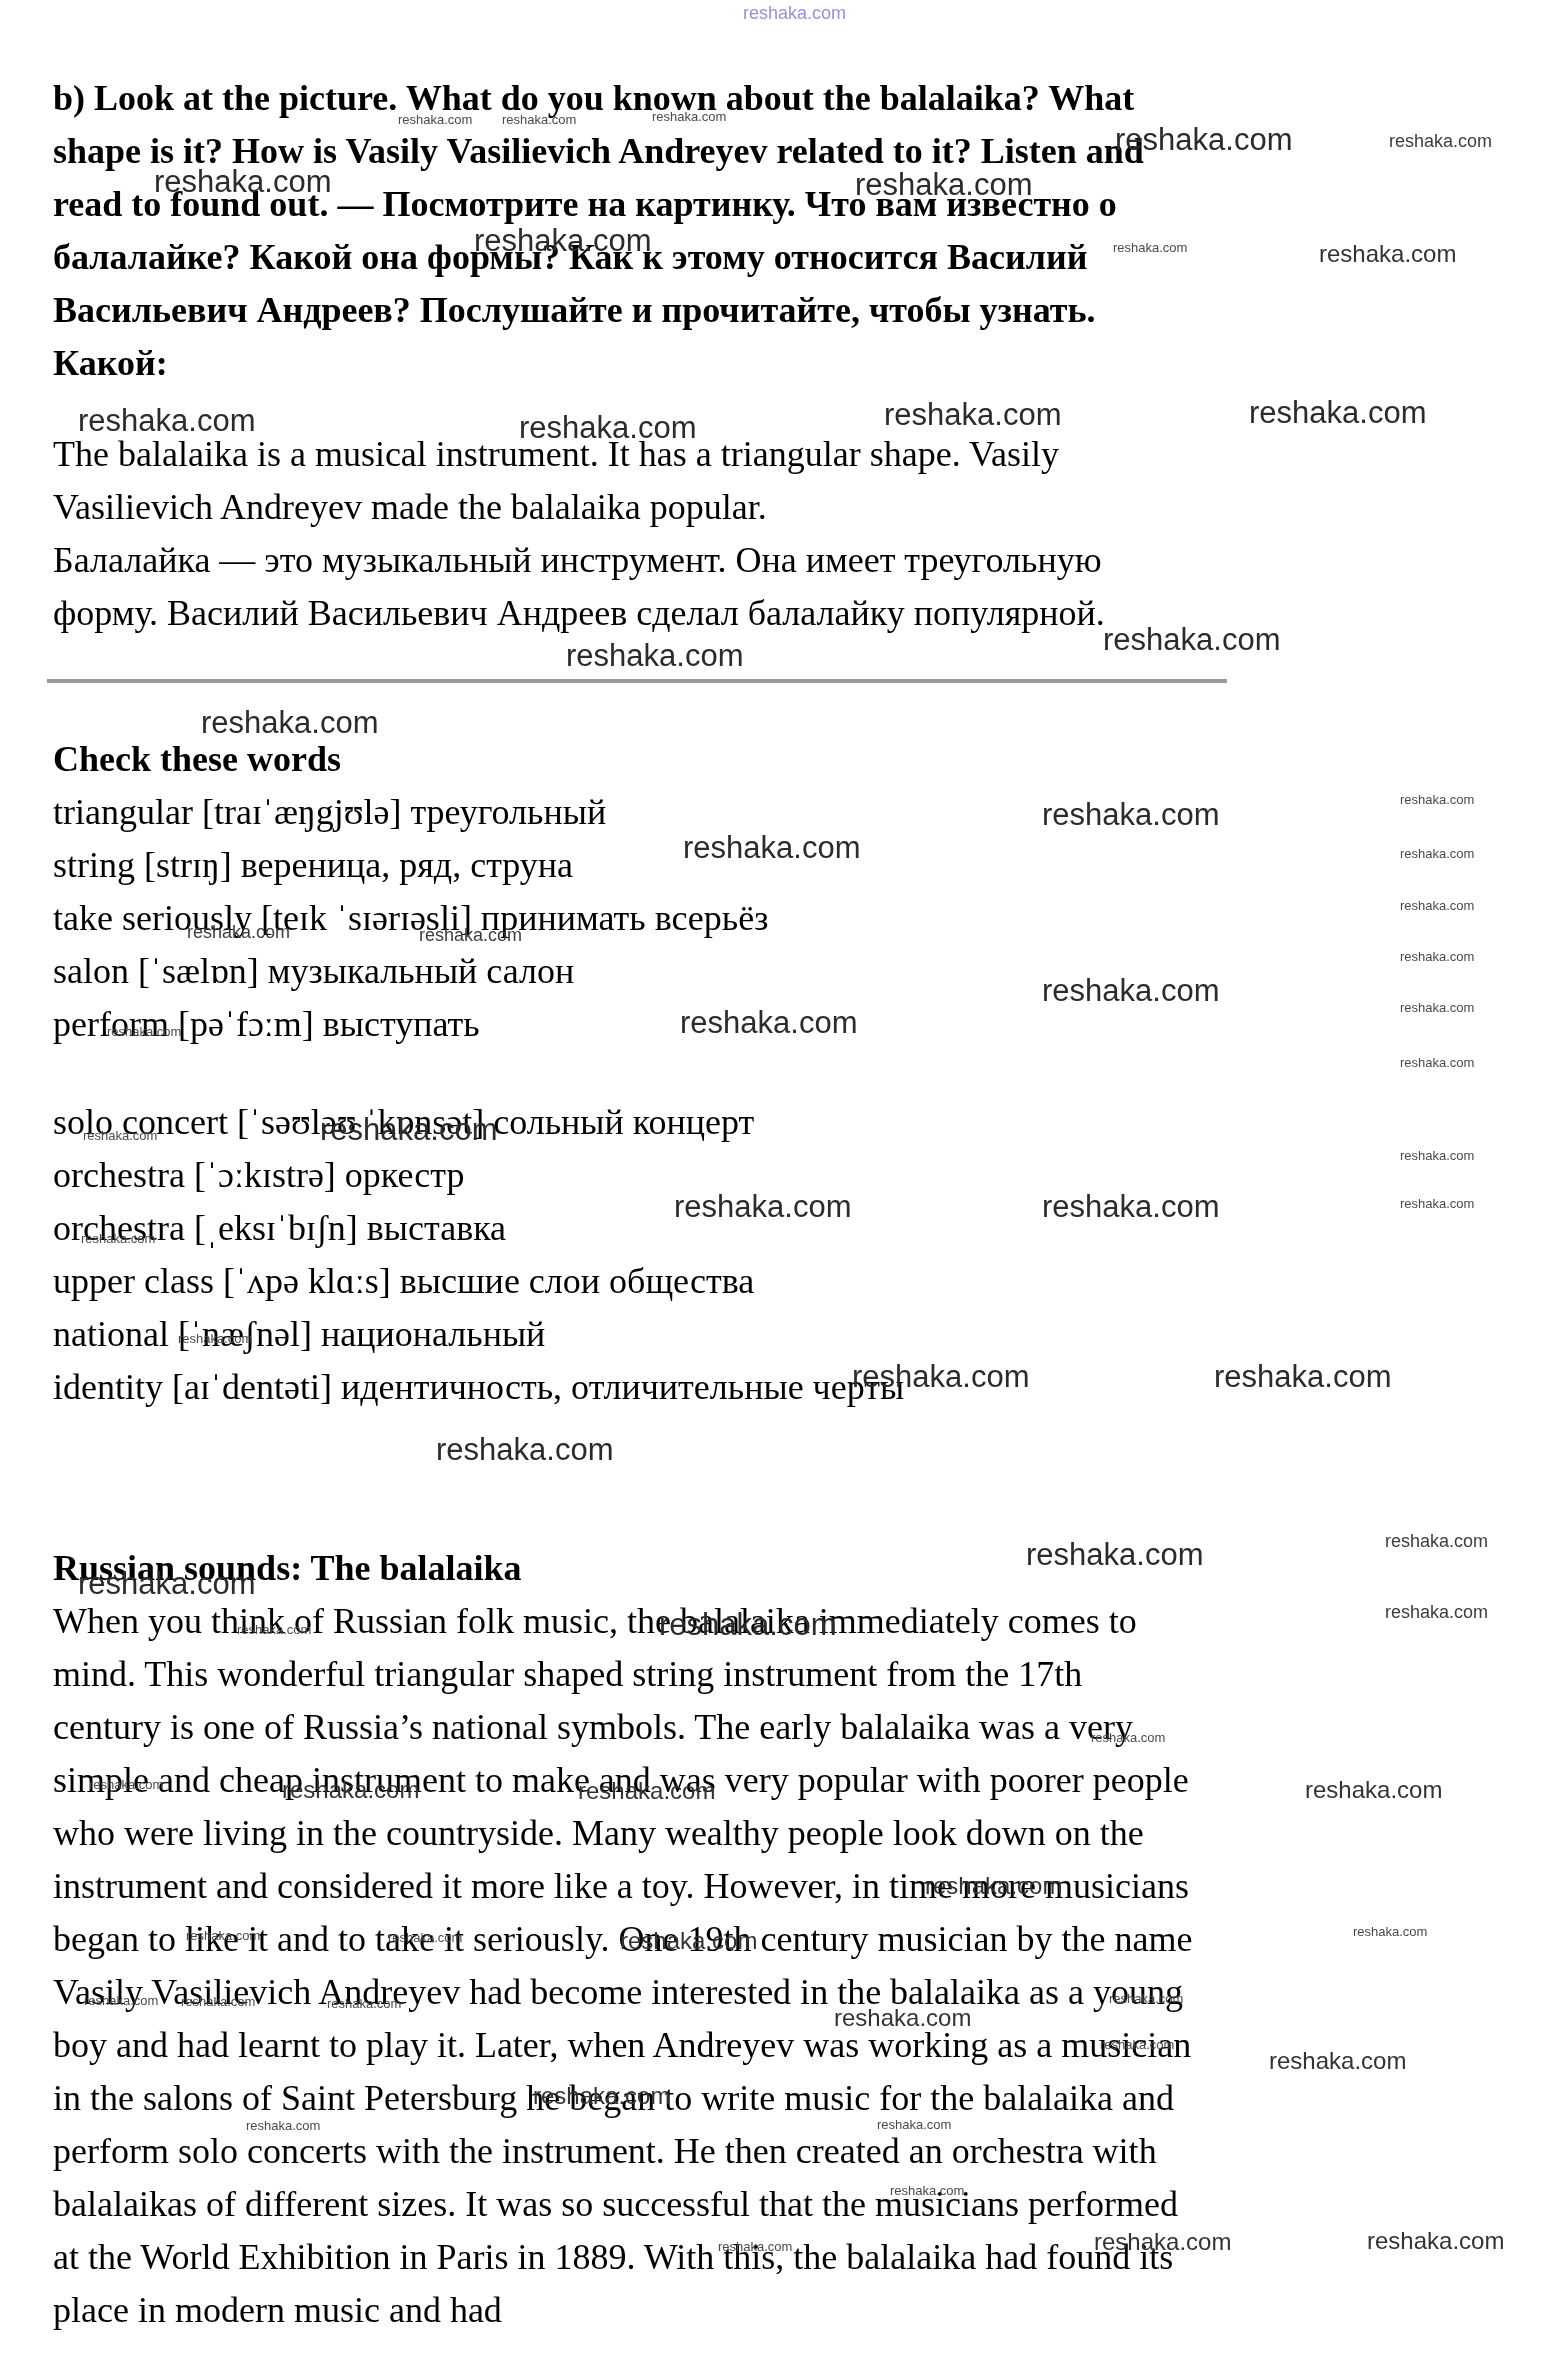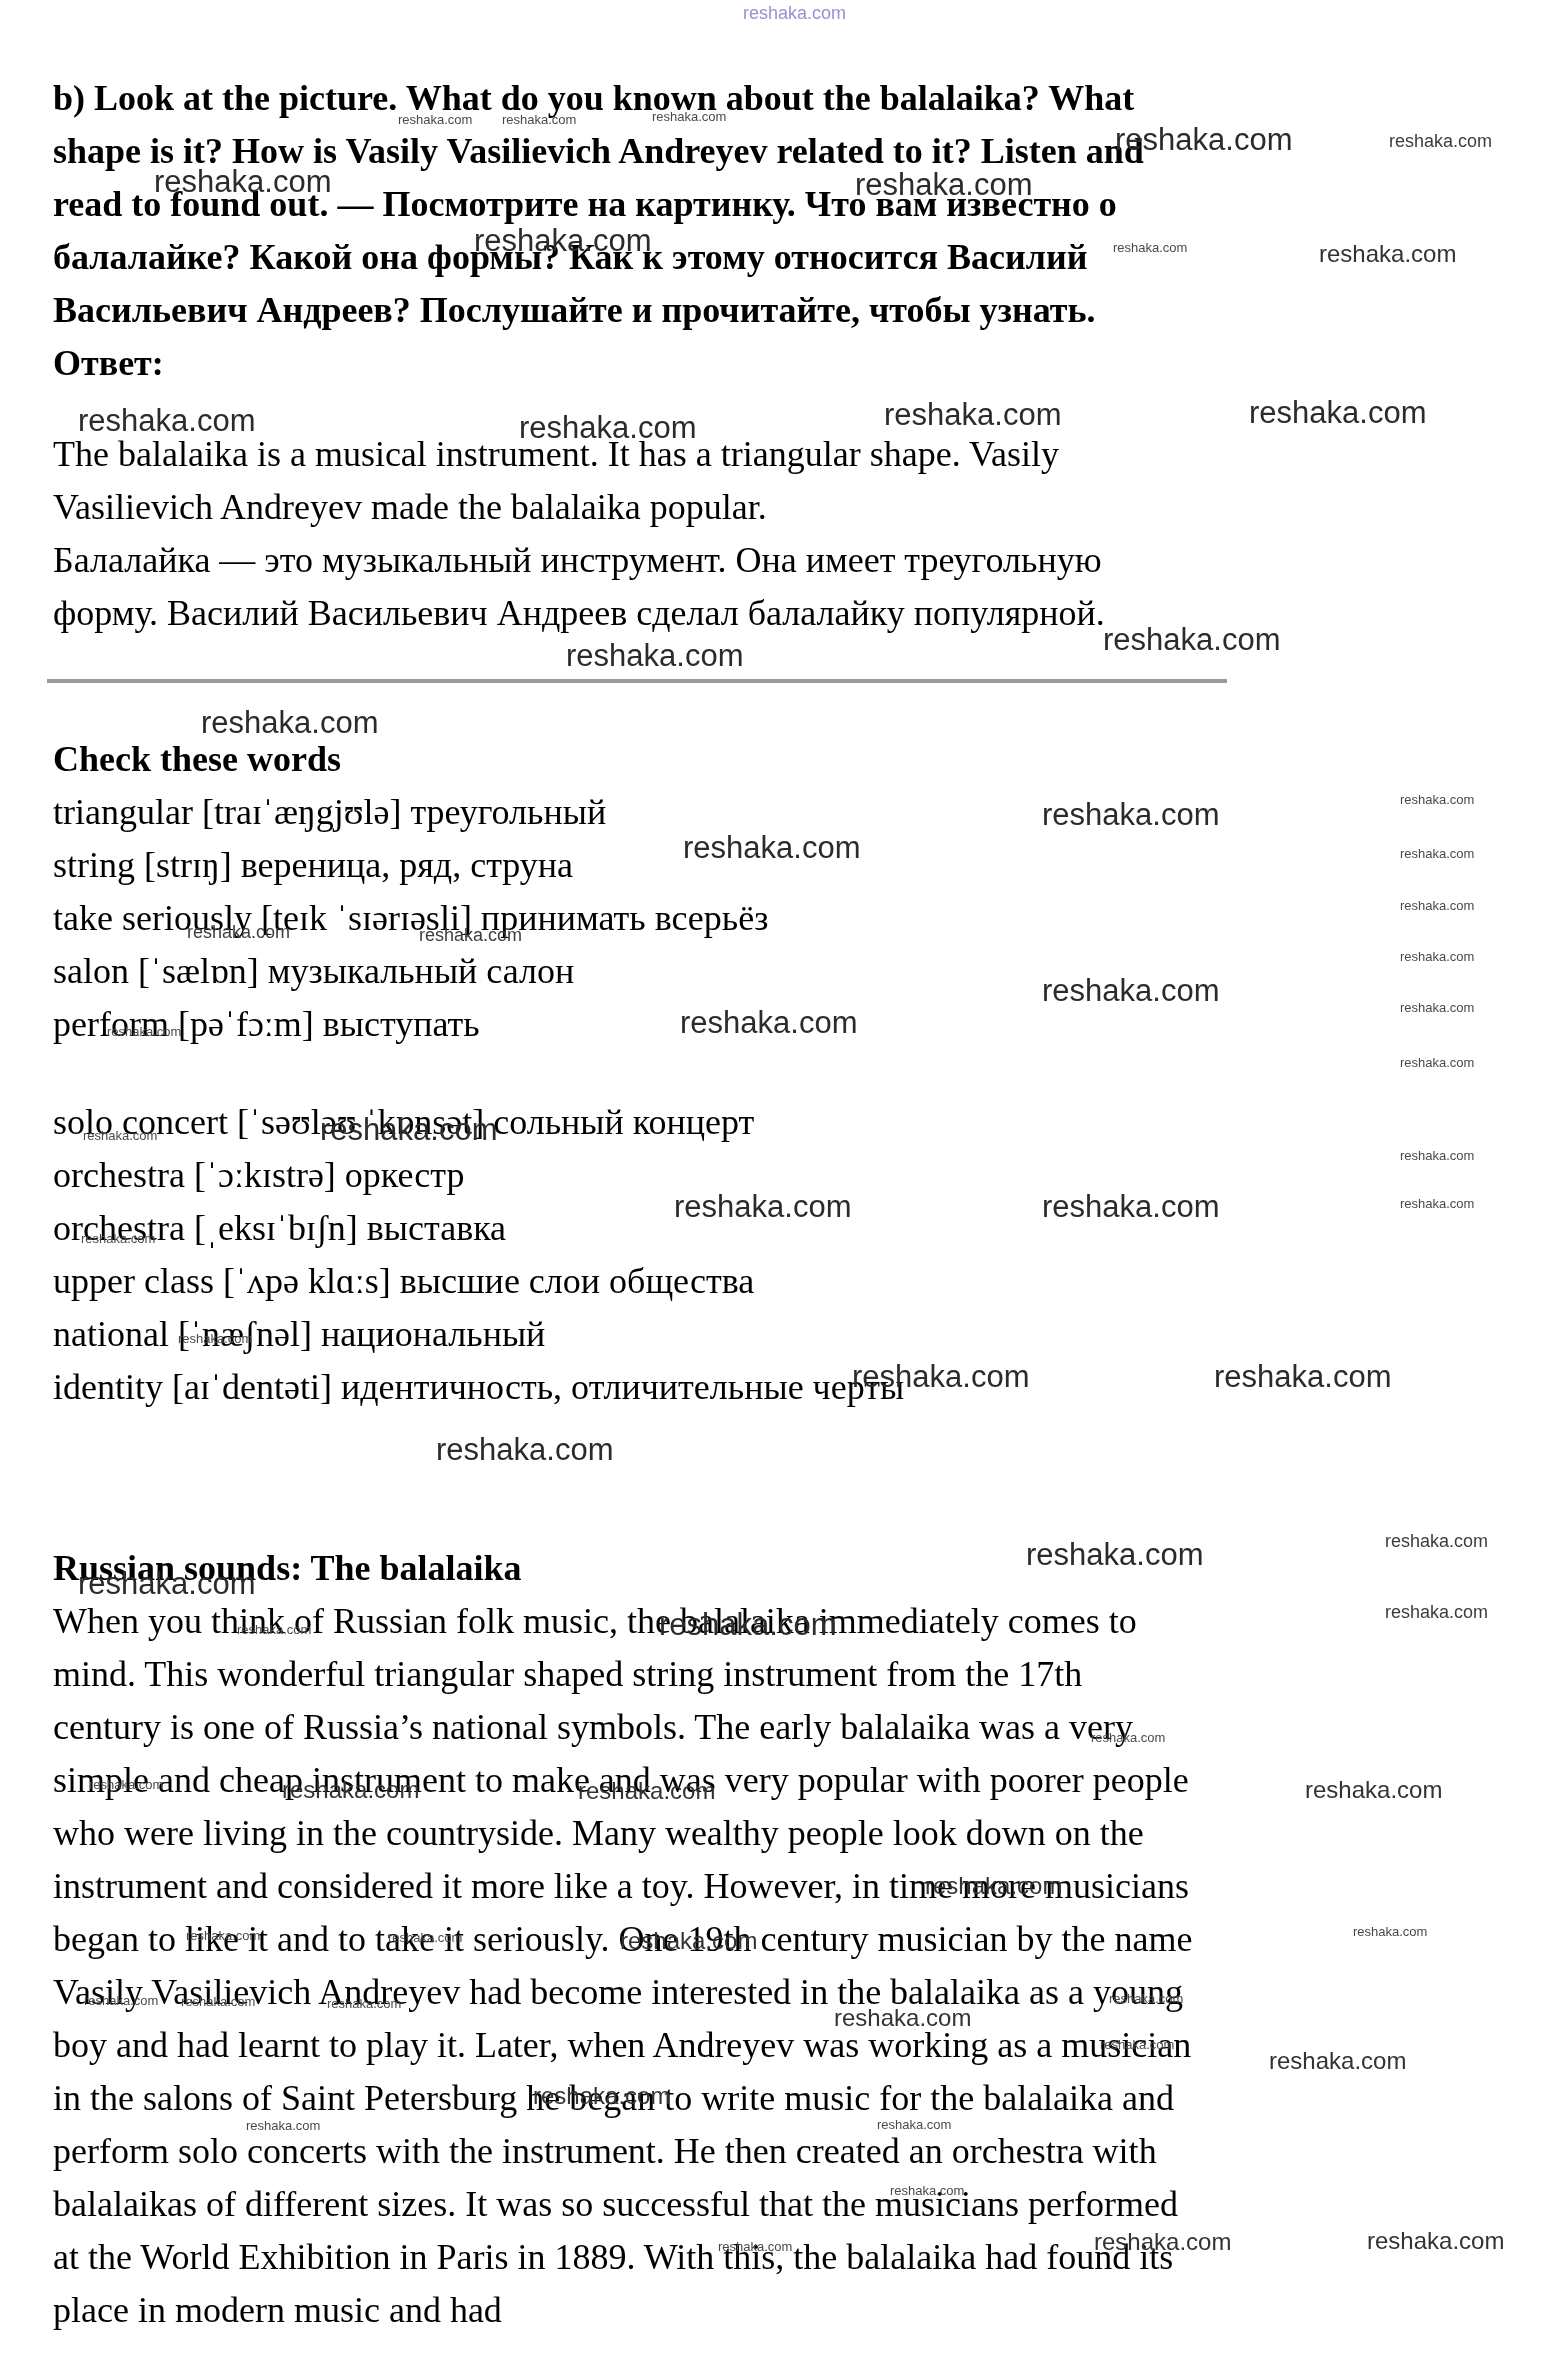--- a/index.html
+++ b/index.html
@@ -65,21 +65,21 @@
   .wm.s3 { font-size: 24px; color: #333333; }
   .wm.s4 { font-size: 31px; color: #2b2b2b; }
 </style>
 </head>
 <body>
 
 <div class="page doc-text">
 
   <p class="q-block">
     <span>b) Look at the picture. What do you known about the balalaika? What shape is it? How is Vasily Vasilievich Andreyev related to it? Listen and read to found out. — Посмотрите на картинку. Что вам известно о балалайке? Какой она формы? Как к этому относится Василий Васильевич Андреев? Послушайте и прочитайте, чтобы узнать.</span><br>
-    <span>Ответ:</span>
+    <span>Какой:</span>
   </p>
 
   <p class="answer-en">The balalaika is a musical instrument. It has a triangular shape. Vasily Vasilievich Andreyev made the balalaika popular.</p>
   <p class="answer-ru">Балалайка — это музыкальный инструмент. Она имеет треугольную форму. Василий Васильевич Андреев сделал балалайку популярной.</p>
 
   <div class="divider"></div>
 
   <p class="vocab-title">Check these words</p>
 
   <div class="vocab-group">

